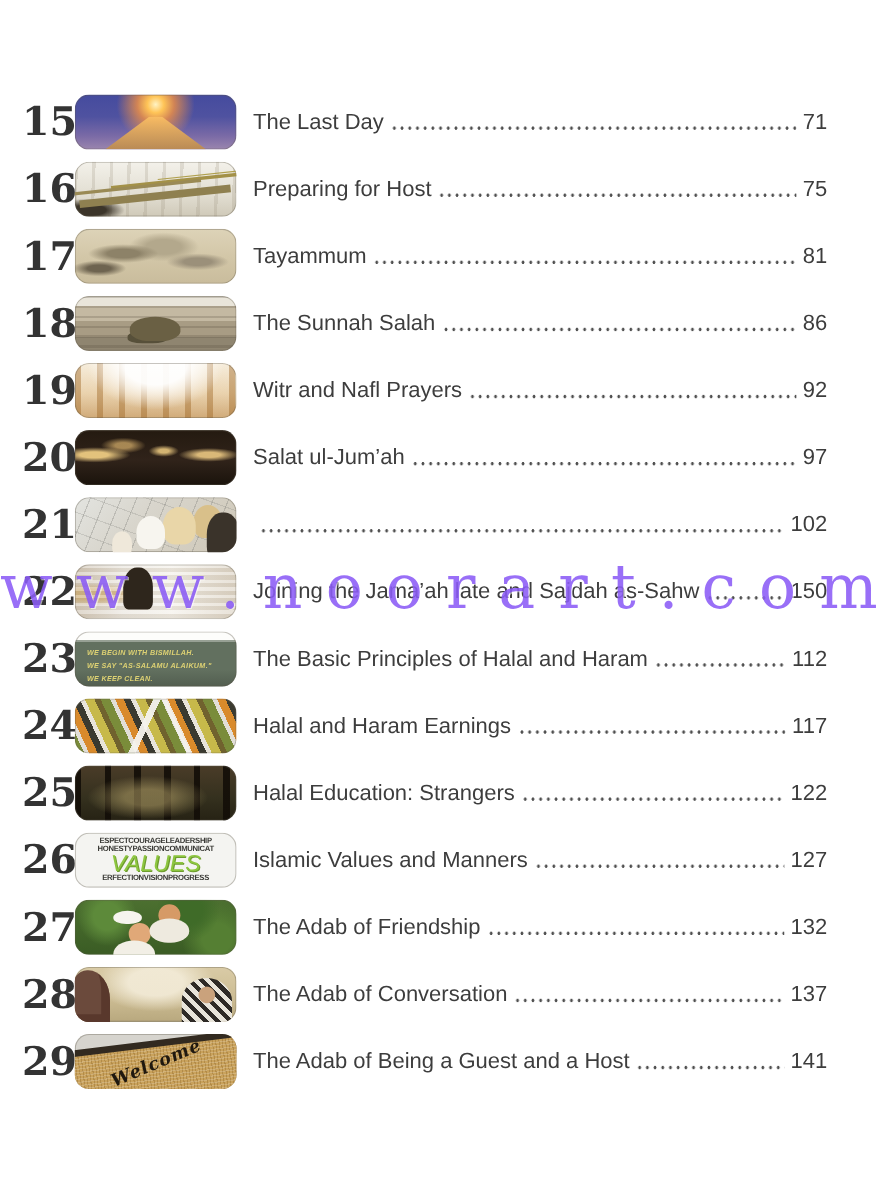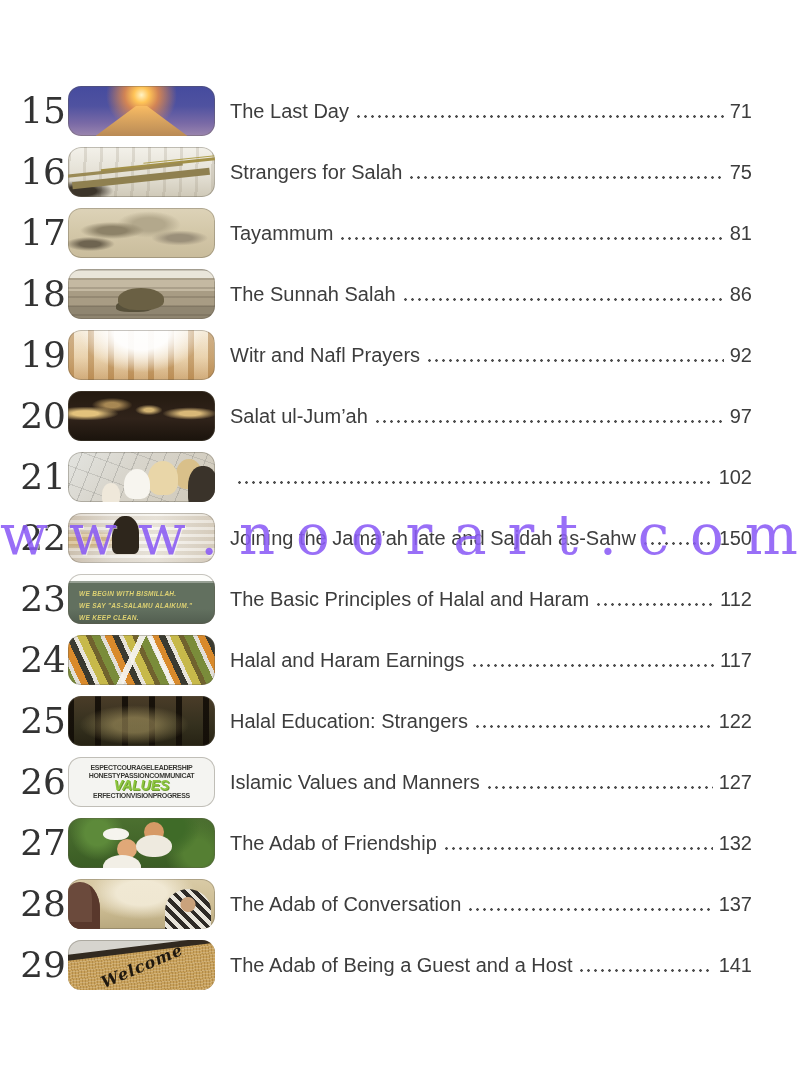--- a/index.html
+++ b/index.html
@@ -3,23 +3,23 @@
 <meta charset="utf-8">
 <style>
   html,body{margin:0;padding:0;}
   body{
     width:800px;height:1088px;background:#ffffff;position:relative;overflow:hidden;
     font-family:"Liberation Sans",sans-serif;
   }
   .toc{position:absolute;top:86px;left:20px;right:48px;}
   .row{display:flex;align-items:center;height:50px;margin-bottom:11px;}
   .num{
-    width:46px;flex:none;text-align:right;
+    width:46px;flex:none;text-align:left;
     font-family:"DejaVu Serif",serif;font-size:36px;line-height:1;
-    color:#333;font-weight:400;
+    color:#333;font-weight:700;
   }
   .thumb{
     width:147px;height:50px;flex:none;margin-left:2px;border-radius:13px;
     position:relative;overflow:hidden;
     box-shadow:inset 0 0 0 1px rgba(95,88,75,.35);
   }
   .entry{flex:1;display:flex;align-items:flex-end;margin-left:15px;color:#3d3d3d;font-size:20px;}
   .title{white-space:nowrap;line-height:1.15;}
   .leader{
     flex:1;height:3px;margin:0 6px 5px;align-self:flex-end;
@@ -90,21 +90,21 @@
     linear-gradient(115deg,rgba(255,255,255,0) 0 42%,rgba(245,243,238,.95) 42% 46%,rgba(255,255,255,0) 46%),
     linear-gradient(65deg,rgba(255,255,255,0) 0 60%,rgba(245,243,238,.9) 60% 63%,rgba(255,255,255,0) 63%),
     repeating-linear-gradient(65deg,#7a8c3a 0 8px,#e2dfd8 8px 12px,#d98a2b 12px 19px,#3a3a30 19px 25px,#e8e4da 25px 29px,#c7b94a 29px 37px,#70622e 37px 42px);}
   .t25{background:
     radial-gradient(ellipse at 45% 58%,rgba(190,170,110,.5) 0 18%,rgba(0,0,0,0) 48%),
     repeating-linear-gradient(90deg,rgba(18,13,7,.9) 0 6px,rgba(0,0,0,0) 6px 27px),
     linear-gradient(180deg,#4a3c28 0%,#34301e 60%,#262214 100%);}
   .t26{background:#f4f4f1;display:flex;flex-direction:column;align-items:center;justify-content:center;
     color:#3a3a36;}
   .wc-line{font-size:7px;font-weight:800;letter-spacing:-.3px;line-height:1.15;white-space:nowrap;}
-  .wc-main{font-size:14px;font-weight:700;font-style:italic;color:#8dc63f;line-height:.85;
+  .wc-main{font-size:21px;font-weight:400;font-style:italic;color:#8dc63f;line-height:.85;
     text-shadow:1px 1px 0 #6d9c2e;white-space:nowrap;}
   .t27{background:
     radial-gradient(circle at 20% 30%,#5d8a3a 0 10%,rgba(0,0,0,0) 22%),
     radial-gradient(circle at 70% 18%,#3f6b28 0 12%,rgba(0,0,0,0) 26%),
     radial-gradient(circle at 88% 70%,#557f33 0 10%,rgba(0,0,0,0) 24%),
     linear-gradient(180deg,#4c7030,#3a5c24);}
   .t27::before{content:"";position:absolute;left:33%;top:42%;width:20px;height:20px;border-radius:50%;
     background:#e0a878;box-shadow:27px -17px 0 0 #d69a66;}
   .t27::after{content:"";position:absolute;left:24%;top:20%;width:26px;height:12px;border-radius:50% 50% 45% 45%;
     background:#f6f4ee;box-shadow:6px 33px 0 6px #f2efe6,38px 12px 0 5px #eeeadf;}
@@ -149,21 +149,21 @@
       <span class="title">The Last Day</span>
       <span class="leader"></span>
       <span class="pg">71</span>
     </div>
   </div>
 
   <div class="row">
     <div class="num">16</div>
     <div class="thumb t16"></div>
     <div class="entry">
-      <span class="title">Strangers for Salah</span>
+      <span class="title">Preparing for Host</span>
       <span class="leader"></span>
       <span class="pg">75</span>
     </div>
   </div>
 
   <div class="row">
     <div class="num">17</div>
     <div class="thumb t17"></div>
     <div class="entry">
       <span class="title">Tayammum</span>

